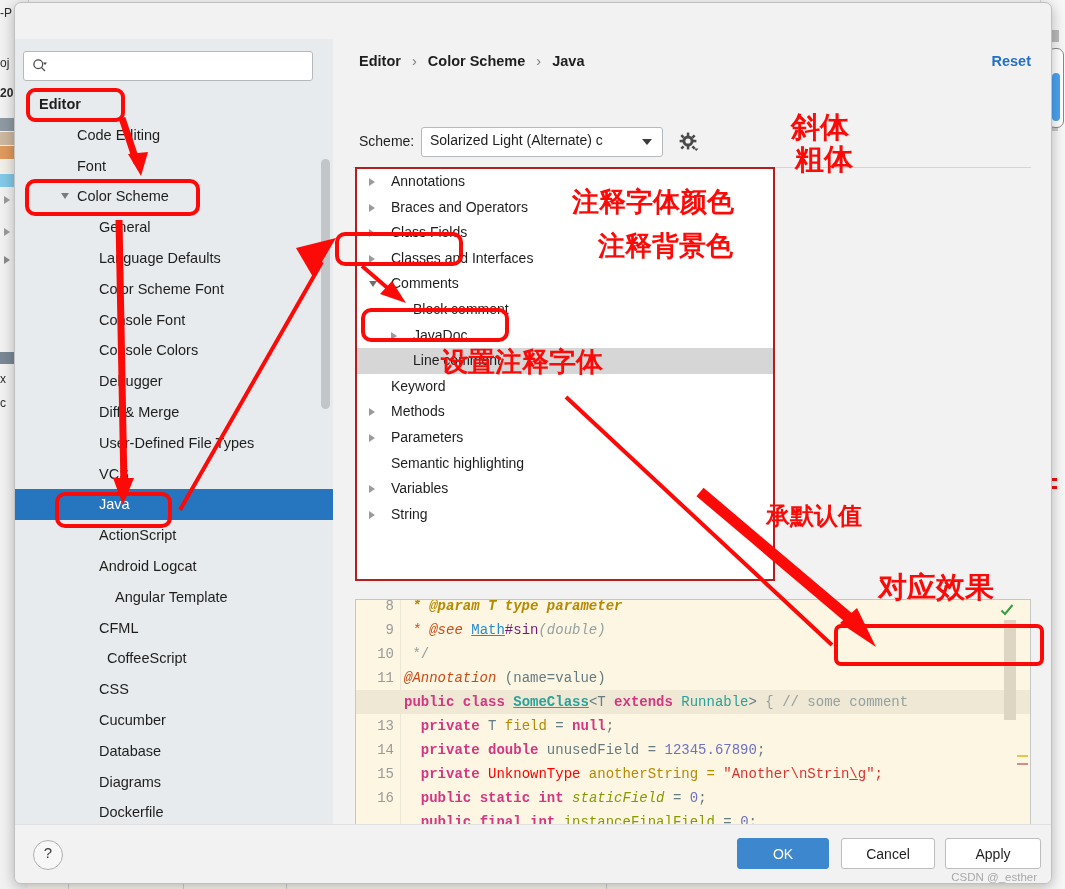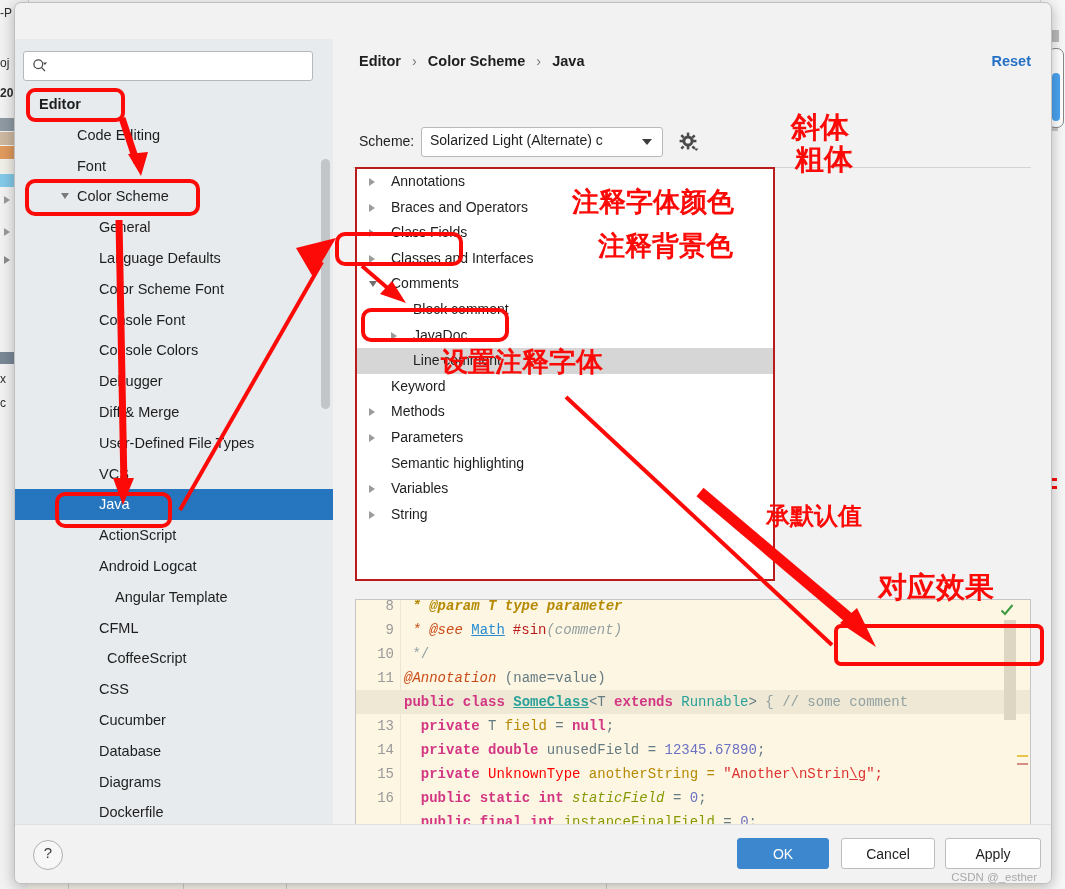--- a/index.html
+++ b/index.html
@@ -358,21 +358,21 @@
           <div class="ln" style="top: 94px;">12</div>
           <div class="ln" style="top: 118px;">13</div>
           <div class="ln" style="top: 142px;">14</div>
           <div class="ln" style="top: 166px;">15</div>
           <div class="ln" style="top: 190px;">16</div>
           <div class="ln" style="top: 226px;">17</div>
           <div class="ln" style="top: 238px;">18</div>
         </div>
       <div id="code-area">
           <div class="code" style="top: -2px; font-weight: bold;"><span style="color: rgb(181, 137, 0); font-style: italic;"> * @param T type parameter</span></div>
-          <div class="code" style="top: 22px;"><span style="color: rgb(203, 75, 22); font-style: italic;"> * </span><span style="color: rgb(203, 75, 22); font-style: italic;">@see </span><span style="color: rgb(38, 139, 210); text-decoration: underline;">Math</span><span style="color: #b91c1c; padding-left: 8px;">#sin</span><span style="color: rgb(147, 161, 161); font-style: italic;">(comment)</span></div>
+          <div class="code" style="top: 22px;"><span style="color: rgb(203, 75, 22); font-style: italic;"> * </span><span style="color: rgb(203, 75, 22); font-style: italic;">@see </span><span style="color: rgb(38, 139, 210); text-decoration: underline;">Math</span><span style="color: #701a75;">#sin</span><span style="color: rgb(147, 161, 161); font-style: italic;">(double)</span></div>
           <div class="code" style="top: 46px;"><span style="color: rgb(147, 161, 161);"> */</span></div>
           <div class="code" style="top: 70px;"><span style="color: rgb(203, 75, 22); font-style: italic;">@Annotation</span><span style="color: rgb(101, 123, 131);"> (name=value)</span></div>
           <div class="hl-row" style="top: 90px;"></div>
           <div class="code" style="top: 94px;"><span style="color: rgb(211, 54, 130); font-weight: bold;">public</span><span style="color: rgb(101, 123, 131);"> </span><span style="color: rgb(211, 54, 130); font-weight: bold;">class</span><span style="color: rgb(101, 123, 131);"> </span><span style="color: rgb(42, 161, 152); font-weight: bold; text-decoration: underline;">SomeClass</span><span style="color: rgb(101, 123, 131);">&lt;T </span><span style="color: rgb(211, 54, 130); font-weight: bold;">extends</span><span style="color: rgb(101, 123, 131);"> </span><span style="color: rgb(42, 161, 152);">Runnable</span><span style="color: rgb(101, 123, 131);">&gt; </span><span style="color: rgb(147, 161, 161);">{ </span><span style="color: rgb(147, 161, 161);">// some comment</span></div>
           <div class="code" style="top: 118px;"><span style="color: rgb(101, 123, 131);">  </span><span style="color: rgb(211, 54, 130); font-weight: bold;">private</span><span style="color: rgb(101, 123, 131);"> T </span><span style="color: rgb(181, 137, 0);">field</span><span style="color: rgb(101, 123, 131);"> = </span><span style="color: rgb(211, 54, 130); font-weight: bold;">null</span><span style="color: rgb(101, 123, 131);">;</span></div>
           <div class="code" style="top: 142px;"><span style="color: rgb(101, 123, 131);">  </span><span style="color: rgb(211, 54, 130); font-weight: bold;">private</span><span style="color: rgb(101, 123, 131);"> </span><span style="color: rgb(211, 54, 130); font-weight: bold;">double</span><span style="color: rgb(101, 123, 131);"> unusedField = </span><span style="color: rgb(108, 113, 196);">12345.67890</span><span style="color: rgb(101, 123, 131);">;</span></div>
           <div class="code" style="top: 166px;"><span style="color: rgb(101, 123, 131);">  </span><span style="color: rgb(211, 54, 130); font-weight: bold;">private</span><span style="color: rgb(101, 123, 131);"> </span><span style="color: rgb(255, 0, 0);">UnknownType</span><span style="color: rgb(181, 137, 0);"> anotherString = </span><span style="color: rgb(220, 50, 47);">"Another\nStrin</span><span style="color: rgb(220, 50, 47); text-decoration: underline;">\g</span><span style="color: rgb(220, 50, 47);">";</span></div>
           <div class="code" style="top: 190px;"><span style="color: rgb(101, 123, 131);">  </span><span style="color: rgb(211, 54, 130); font-weight: bold;">public</span><span style="color: rgb(101, 123, 131);"> </span><span style="color: rgb(211, 54, 130); font-weight: bold;">static</span><span style="color: rgb(101, 123, 131);"> </span><span style="color: rgb(211, 54, 130); font-weight: bold;">int</span><span style="color: rgb(133, 153, 0); font-style: italic;"> staticField</span><span style="color: rgb(101, 123, 131);"> = </span><span style="color: rgb(108, 113, 196);">0</span><span style="color: rgb(101, 123, 131);">;</span></div>
           <div class="code" style="top: 214px;"><span style="color: rgb(101, 123, 131);">  </span><span style="color: rgb(211, 54, 130); font-weight: bold;">public</span><span style="color: rgb(101, 123, 131);"> </span><span style="color: rgb(211, 54, 130); font-weight: bold;">final</span><span style="color: rgb(101, 123, 131);"> </span><span style="color: rgb(211, 54, 130); font-weight: bold;">int</span><span style="color: rgb(133, 153, 0);"> instanceFinalField</span><span style="color: rgb(101, 123, 131);"> = </span><span style="color: rgb(108, 113, 196);">0</span><span style="color: rgb(101, 123, 131);">;</span></div>
           <div class="code" style="top: 238px;"></div>

